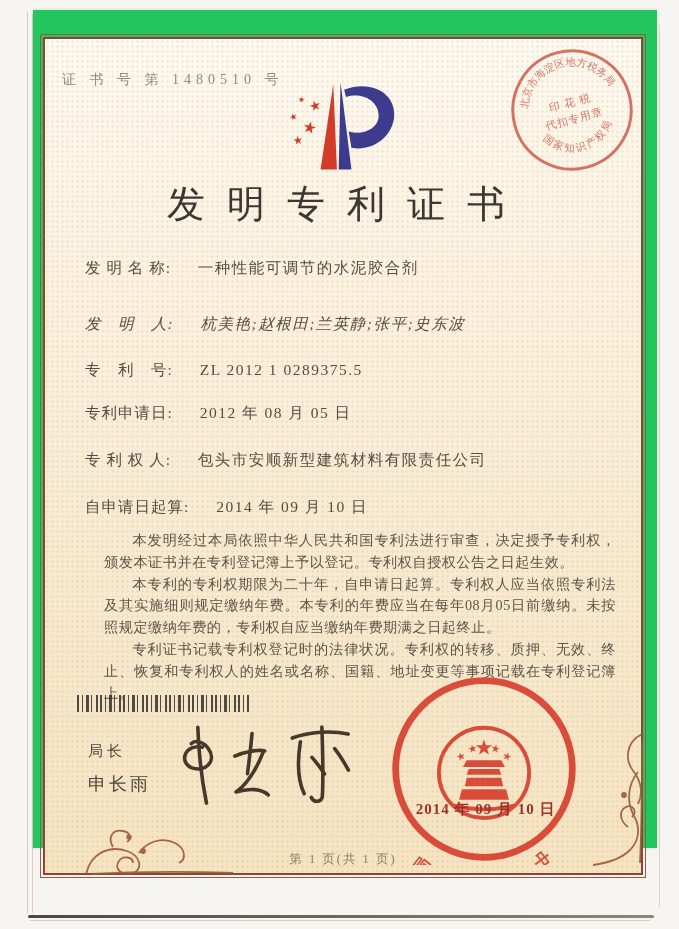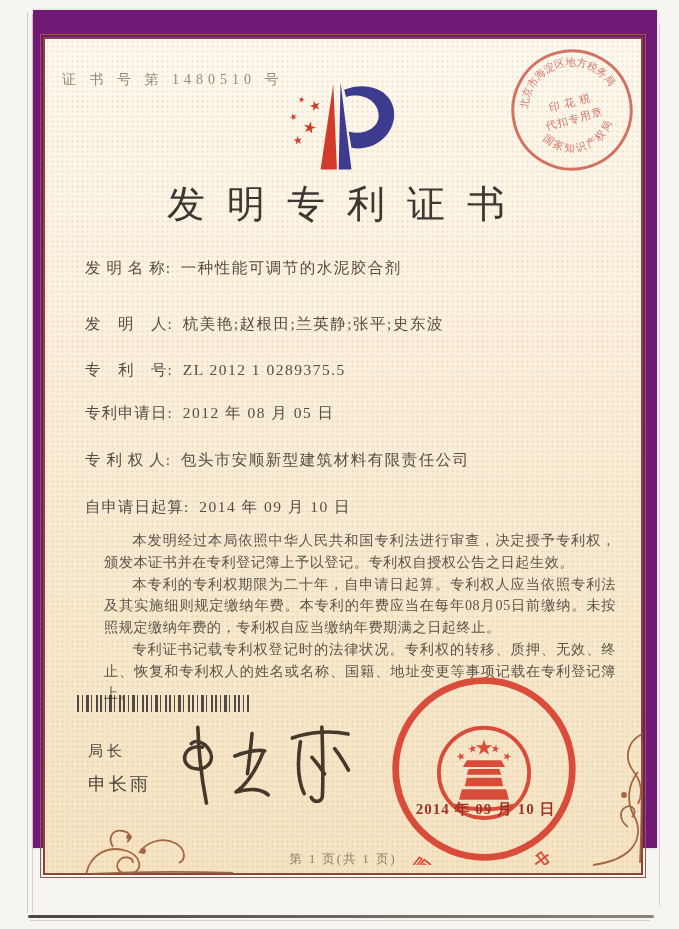--- a/index.html
+++ b/index.html
@@ -14,21 +14,21 @@
   .edge-v1 { position:absolute; left:27px; top:12px; width:1px; height:901px; background:#c9c0b8; opacity:.8; }
   .edge-v2 { position:absolute; left:32px; top:14px; width:1px; height:899px; background:#dcae9e; opacity:.6; }
   .edge-vr { position:absolute; left:659px; top:25px; width:1px; height:882px; background:#d2ccc5; opacity:.8; }
   .edge-bottom { position:absolute; left:28px; top:915px; width:626px; height:3px;
     background:linear-gradient(90deg,#4c4745,#756d66 60%,#8d847b); border-radius:2px; }
   .edge-bottom2 { position:absolute; left:30px; top:920px; width:620px; height:1px; background:#c4bcb0; opacity:.7; }
 
   
   .page {
     position:absolute; left:33px; top:10px; width:624px; height:838px;
-    background:#701a75; box-shadow:0 0 3px rgba(60,50,40,.18);
+    background:#22c55e; box-shadow:0 0 3px rgba(60,50,40,.18);
   }
   .frame {
     position:absolute; left:7px; top:24px; width:606px; height:844px;
     border:1px solid #9c5847;
     padding:2px;
   }
   .frame-inner {
     position:relative; width:100%; height:100%;
     border:2px solid #8a4538;
     background:
@@ -47,22 +47,22 @@
     transform:rotate(-15deg); opacity:.78;
   }
   .logo { position:absolute; left:222px; top:38px; width:138px; height:98px; }
   .title {
     position:absolute; left:0; top:140px; width:100%;
     text-align:center; font-size:38px; font-weight:500;
     letter-spacing:22px; padding-left:8px; color:#3b3732;
   }
   .field-row { position:absolute; left:40px; font-size:15.5px; color:#534d44; white-space:nowrap; }
   .field-row .flabel { letter-spacing:1px; }
-  .field-row .fvalue { margin-left:6px; letter-spacing:1.5px; }
-  .f0 { top:219px; } .f1 { top:275px; } .f2 { top:321px; }
+  .field-row .fvalue { margin-left:23px; letter-spacing:1.5px; }
+  .f0 { top:219px; } .f1 { top:275px;font-style:italic; } .f2 { top:321px; }
   .f3 { top:364px; } .f4 { top:411px; } .f5 { top:458px; }
 
   .body-text {
     position:absolute; left:27px; top:491px; width:544px;
     font-size:14.2px; line-height:21.8px; color:#5b554a;
     text-align:justify;
   }
   .body-text p { text-indent:2em; letter-spacing:.5px;margin-left:32px; }
 
   .barcode {

